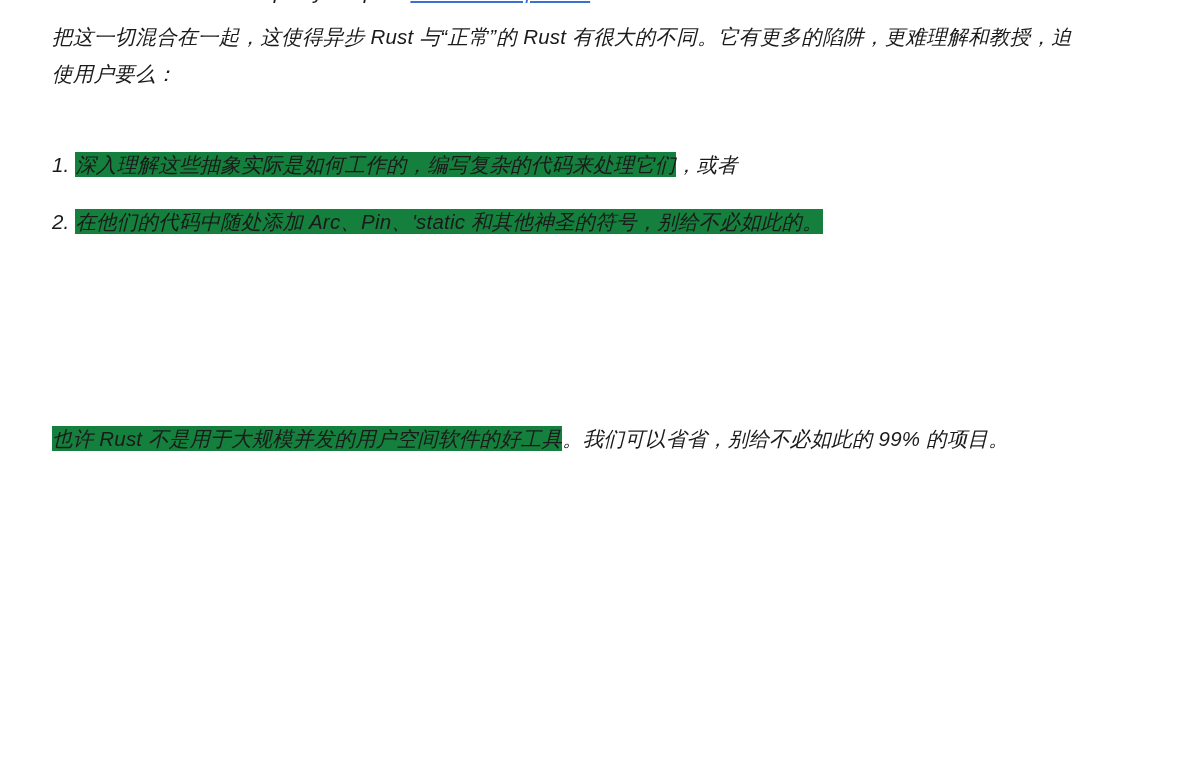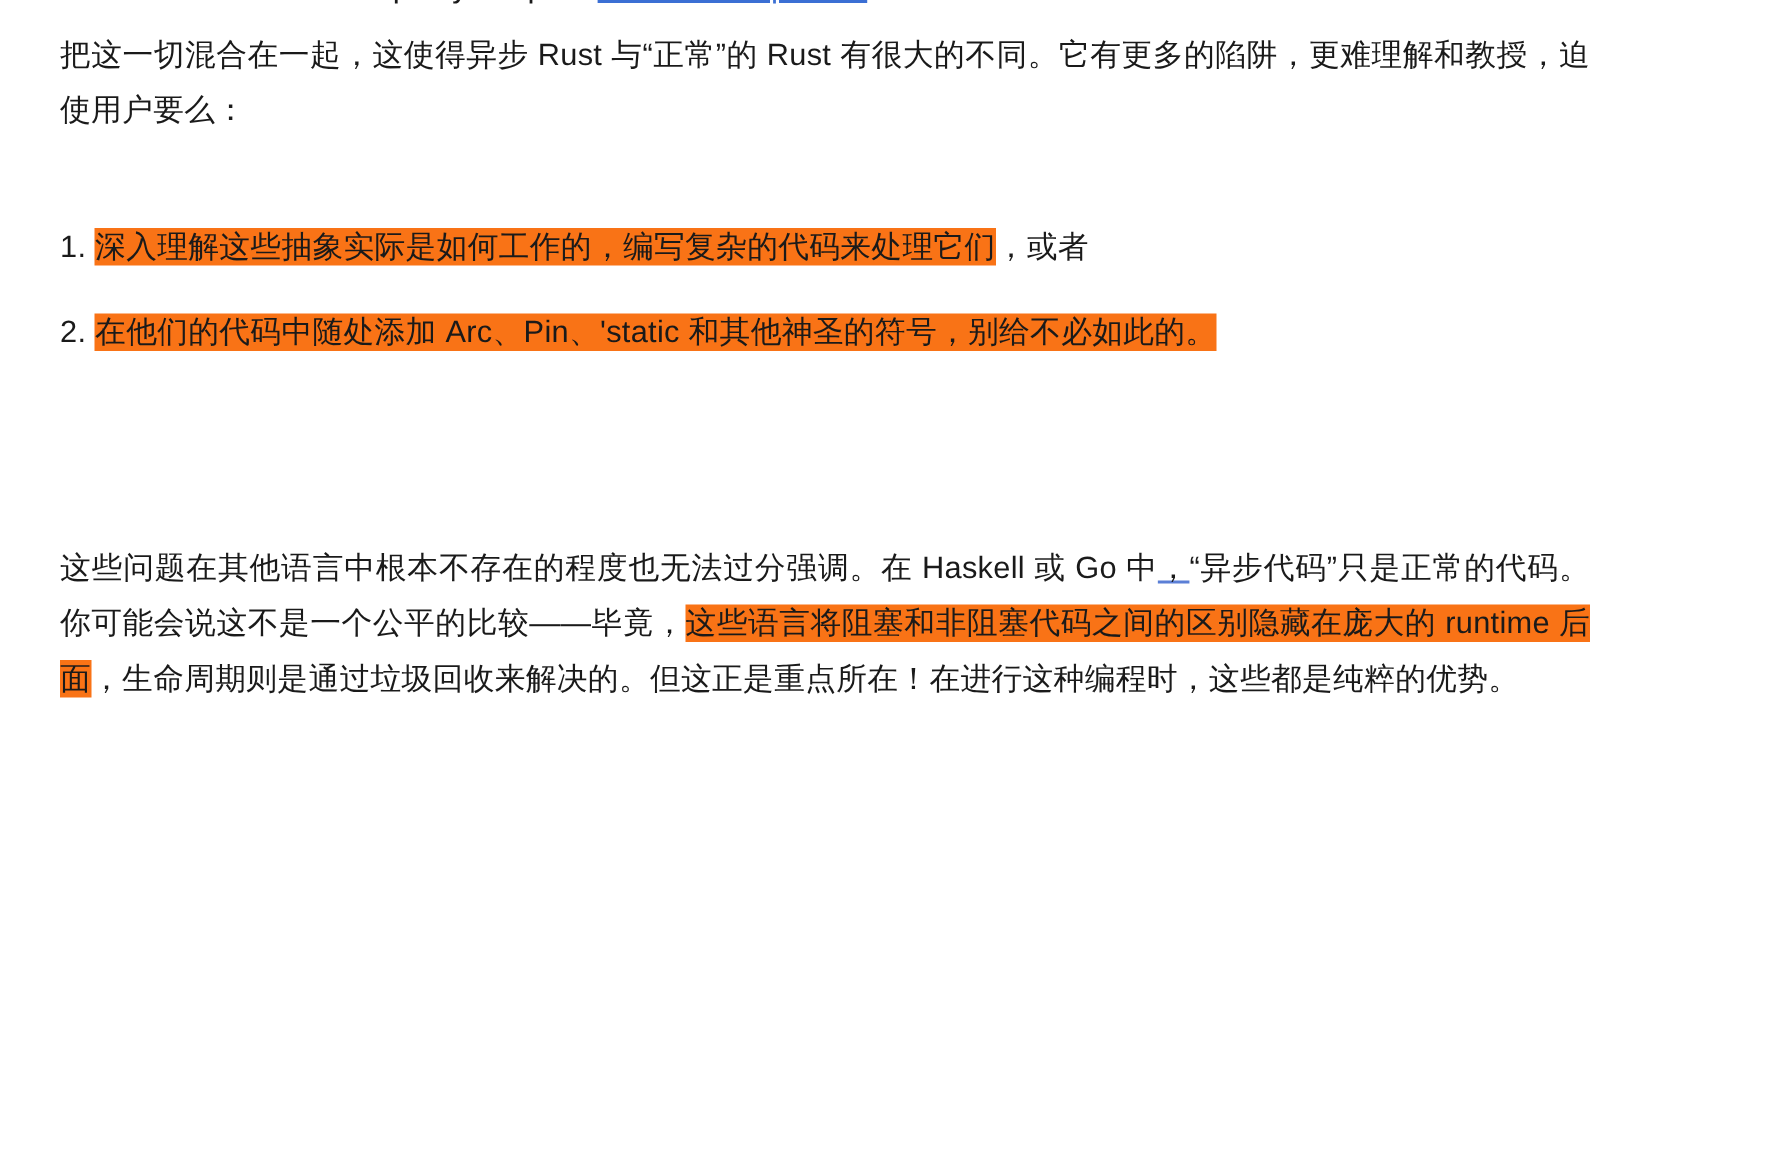--- a/index.html
+++ b/index.html
@@ -15,23 +15,24 @@
     overflow: hidden;
   }
   .page {
     position: relative;
     width: 1186px;
     height: 770px;
     background: #ffffff;
   }
   .content {
     position: absolute;
-    left: 40px;
+    left: 52px;
     top: 0;
     width: 1020px;
+    font-style: italic;
   }
   .clipped-top {
     height: 10px;
     overflow: hidden;
     position: relative;
   }
   .clipped-top .cut-text {
     font-size: 21px;
     line-height: 36px;
     position: relative;
@@ -49,21 +50,21 @@
     margin: 0;
     letter-spacing: 0.2px;
     text-align: justify;
     word-break: break-word;
   }
   .gap-lg { height: 54px; }
   .gap-md { height: 40px; }
   .gap-xl { height: 60px; }
   .gap-sm { height: 8px; }
   .hl {
-    background: #f97316;
+    background: #15803d;
     padding: 1px 0;
     box-decoration-break: clone;
     -webkit-box-decoration-break: clone;
   }
   ol.list {
     margin: 0;
     padding: 0;
     list-style: none;
   }
   ol.list li {
@@ -100,19 +101,19 @@
     <ol class="list">
       <li><span class="num">1.</span> <span class="hl">深入理解这些抽象实际是如何工作的，编写复杂的代码来处理它们</span><span>，或者</span></li>
       <li><span class="num">2.</span> <span class="hl">在他们的代码中随处添加 Arc、Pin、'static 和其他神圣的符号，别给不必如此的。</span></li>
     </ol>
 
     <div class="gap-md"></div>
 
 
     <div class="gap-xl"></div>
 
-    <p class="para"><span>这些问题在其他语言中根本不存在的程度也无法过分强调。在 Haskell 或 Go 中</span><span class="ulink">，</span><span>“异步代码”只是正常的代码。你可能会说这不是一个公平的比较——毕竟，</span><span class="hl">这些语言将阻塞和非阻塞代码之间的区别隐藏在庞大的 runtime 后面</span><span>，生命周期则是通过垃圾回收来解决的。但这正是重点所在！在进行这种编程时，这些都是纯粹的优势。</span></p>
 
     <div class="gap-xl"></div>
 
+    <p class="para"><span class="hl">也许 Rust 不是用于大规模并发的用户空间软件的好工具</span><span>。我们可以省省，别给不必如此的 99% 的项目。</span></p>
 
   </div>
 </div>
 
 </body></html>

